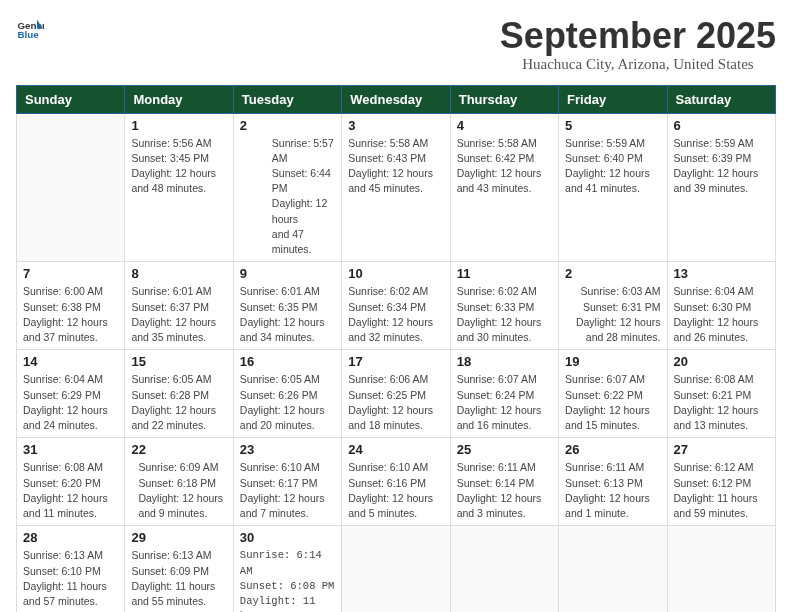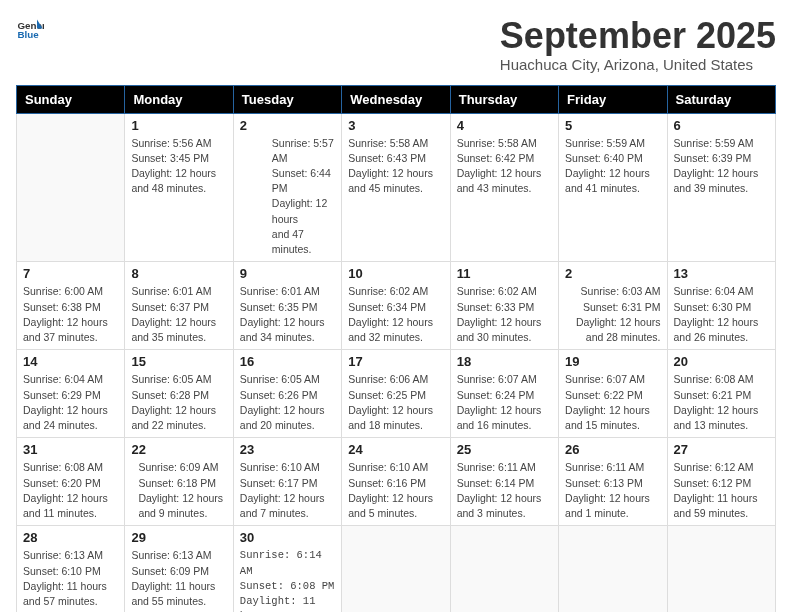--- a/index.html
+++ b/index.html
@@ -19,39 +19,40 @@
     .logo {
       display: flex;
       align-items: center;
       gap: 4px;
     }
     .logo-icon {
       width: 28px;
       height: 28px;
     }
     .title-block {
-      text-align: left;
+      text-align: center;
     }
     .month-title {
       font-size: 36px;
       font-weight: bold;
       color: #333;
       line-height: 1.1;
     }
     .location {
       font-size: 15px;
       color: #555;
+      font-family: Liberation Serif, serif;
     }
     .calendar {
       width: 100%;
       border-collapse: collapse;
       border: 1px solid #ccc;
     }
     .calendar th {
-      background: #000000;
+      background: #14532d;
       color: #fff;
       font-size: 13px;
       font-weight: bold;
       padding: 6px 8px;
       text-align: left;
       border: 1px solid #2563a0;
     }
     .calendar td {
       vertical-align: top;
       border: 1px solid #ddd;

